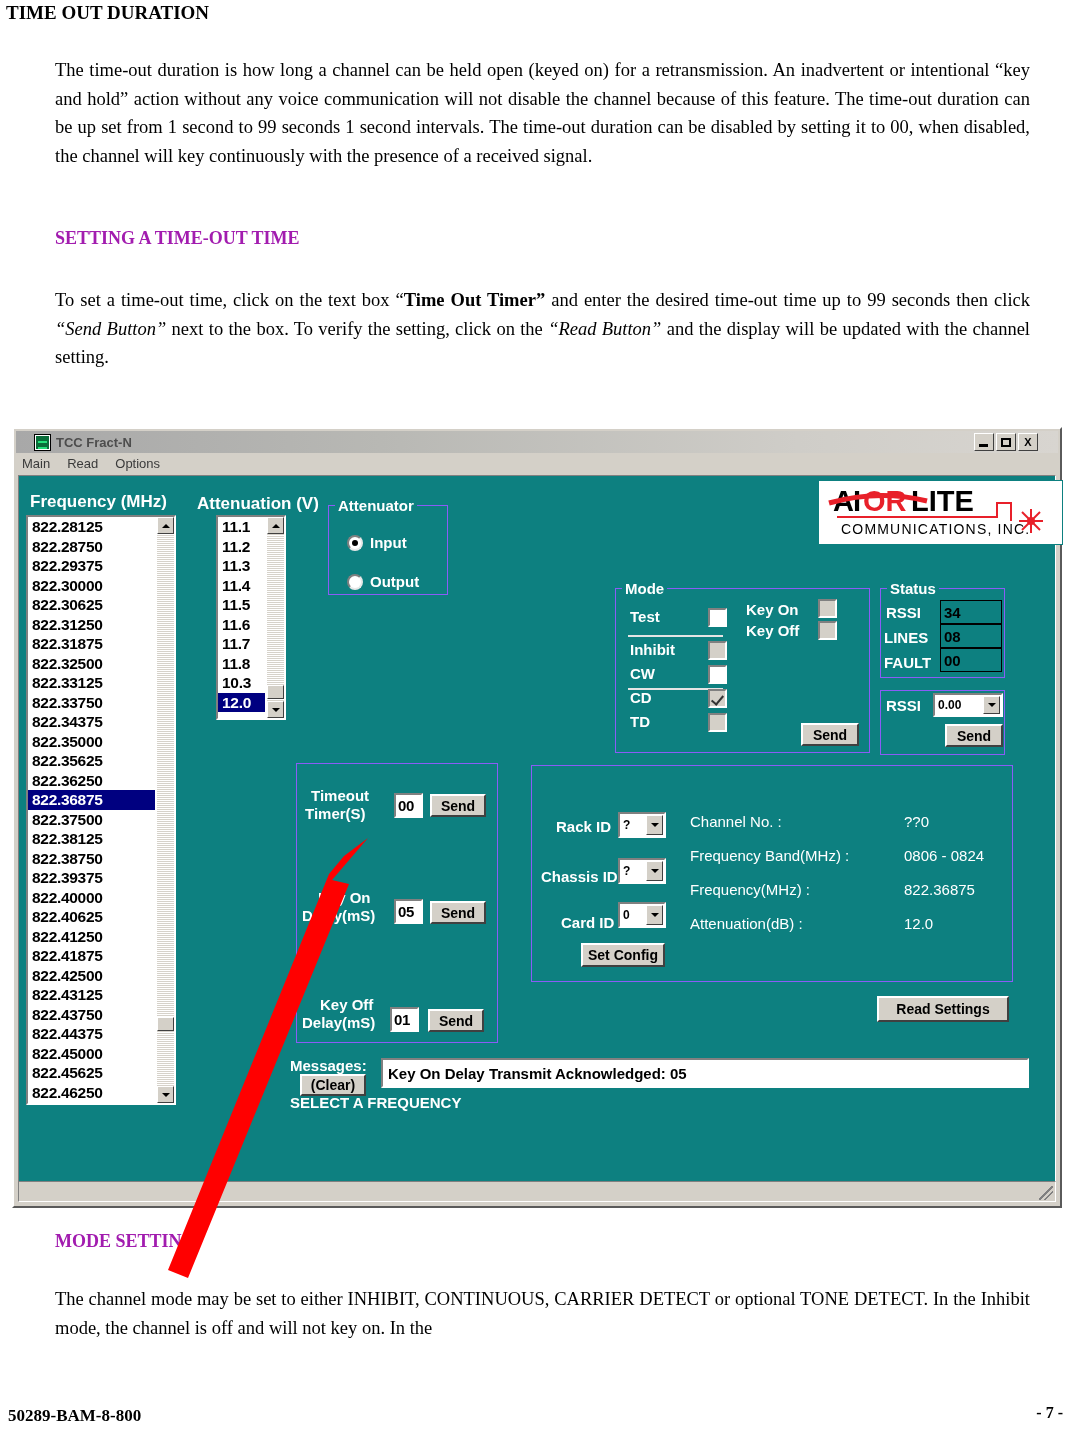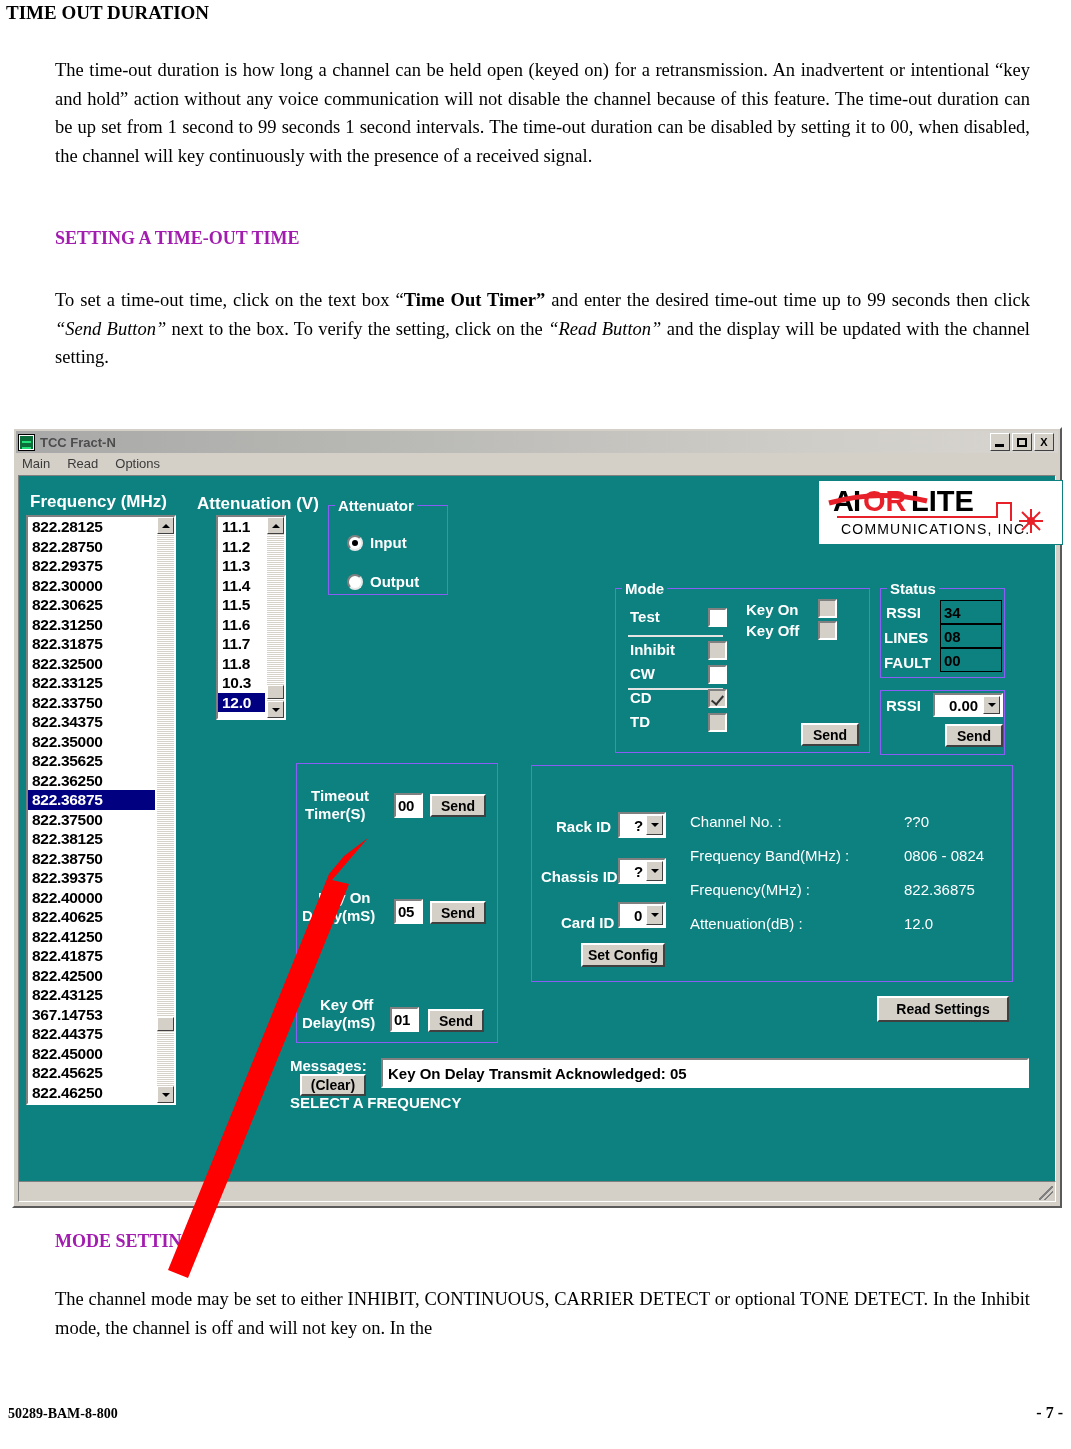--- a/index.html
+++ b/index.html
@@ -41,21 +41,21 @@
     text-justify: inter-word;
   }
   .doc-p i { font-style: italic; }
   .doc-p b { font-weight: bold; }
   .footer-left {
     position: absolute;
     left: 8px;
     top: 1406px;
     font-family: "Liberation Serif", serif;
     font-weight: bold;
-    font-size: 14px;
+    font-size: 17px;
     color: #000;
   }
   .footer-right {
     position: absolute;
     right: 8px;
     top: 1404px;
     font-family: "Liberation Serif", serif;
     font-weight: bold;
     font-size: 16px;
     color: #000;
@@ -76,21 +76,21 @@
     box-sizing: border-box;
     font-family: "Liberation Sans", sans-serif;
   }
   #title-bar {
     position: absolute;
     left: 2px; top: 2px; right: 2px;
     height: 22px;
     background: linear-gradient(to right, #a8a8a8 0%, #b8b8b4 35%, #cfcdc8 75%, #d8d5d0 100%);
     display: flex;
     align-items: center;
-    padding: 0 2px;
+    padding: 0 18px;
     box-sizing: border-box;
   }
   .title-icon {
     width: 17px; height: 17px;
     background: #ffffff;
     border: 1px solid #000;
     box-sizing: border-box;
     margin-right: 5px;
     position: relative;
     flex: none;
@@ -392,23 +392,23 @@
     border-left: 2px solid #808080;
     border-right: 2px solid #ffffff;
     border-bottom: 2px solid #ffffff;
     box-sizing: border-box;
     display: flex;
     align-items: center;
   }
   .combo .cval {
     font-family: "Liberation Sans", sans-serif;
     font-weight: bold;
-    font-size: 15px;
-    color: #000;
-    padding-left: 14px;
+    font-size: 12px;
+    color: #000;
+    padding-left: 3px;
     white-space: nowrap;
   }
   .combo .cbtn {
     position: absolute;
     right: 1px; top: 1px; bottom: 1px;
     width: 17px;
     background: #d4d0c8;
     border-top: 1px solid #ffffff;
     border-left: 1px solid #ffffff;
     border-right: 1px solid #404040;
@@ -551,21 +551,21 @@
       <div class="lb-item" style="height: 19.5px; line-height: 19.5px;">822.37500</div>
       <div class="lb-item" style="height: 19.5px; line-height: 19.5px;">822.38125</div>
       <div class="lb-item" style="height: 19.5px; line-height: 19.5px;">822.38750</div>
       <div class="lb-item" style="height: 19.5px; line-height: 19.5px;">822.39375</div>
       <div class="lb-item" style="height: 19.5px; line-height: 19.5px;">822.40000</div>
       <div class="lb-item" style="height: 19.5px; line-height: 19.5px;">822.40625</div>
       <div class="lb-item" style="height: 19.5px; line-height: 19.5px;">822.41250</div>
       <div class="lb-item" style="height: 19.5px; line-height: 19.5px;">822.41875</div>
       <div class="lb-item" style="height: 19.5px; line-height: 19.5px;">822.42500</div>
       <div class="lb-item" style="height: 19.5px; line-height: 19.5px;">822.43125</div>
-      <div class="lb-item" style="height: 19.5px; line-height: 19.5px;">367.14753</div>
+      <div class="lb-item" style="height: 19.5px; line-height: 19.5px;">822.43750</div>
       <div class="lb-item" style="height: 19.5px; line-height: 19.5px;">822.44375</div>
       <div class="lb-item" style="height: 19.5px; line-height: 19.5px;">822.45000</div>
       <div class="lb-item" style="height: 19.5px; line-height: 19.5px;">822.45625</div>
       <div class="lb-item" style="height: 19.5px; line-height: 19.5px;">822.46250</div>
     </div>
   <div class="sb">
     <div class="sb-btn up">
         <span class="arrow-up"></span>
       </div>
     <div class="sb-thumb" style="top:500px;"></div>

